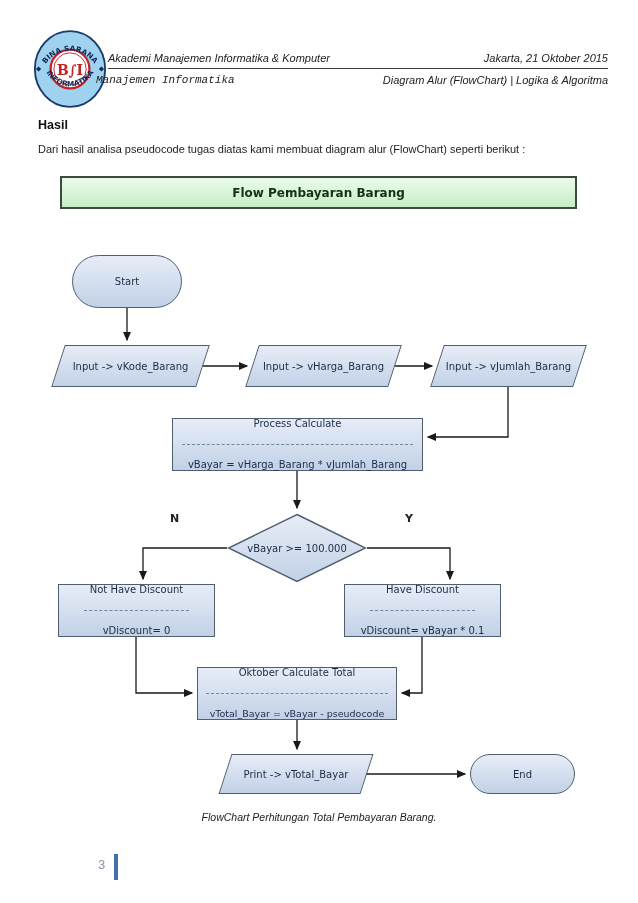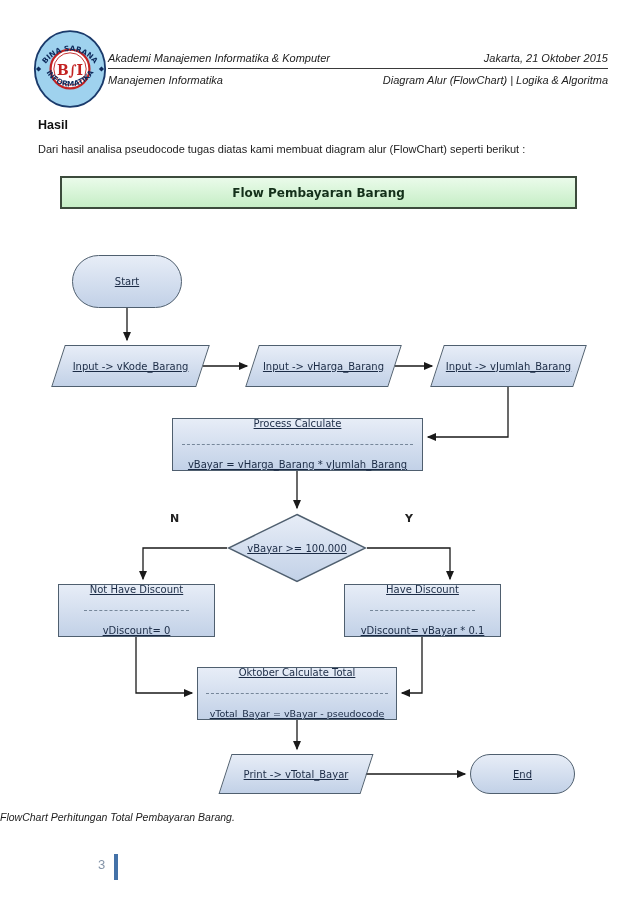--- a/index.html
+++ b/index.html
@@ -9,40 +9,40 @@
 
   
   .hdr-text{font-size:11px;font-style:italic;color:#222;white-space:nowrap;}
   .hdr-rule{border-top:1.4px solid #3a3a3a;height:0;}
 
   
   .heading{font-size:12.5px;font-weight:bold;color:#111;}
   .intro{font-size:11px;color:#1c1c1c;}
 
   
-  .fc-text{font-family:"DejaVu Sans",sans-serif;color:var(--node_text);text-decoration:underline;}
+  .fc-text{font-family:"DejaVu Sans",sans-serif;color:var(--node_text);}
   .banner{background:linear-gradient(180deg,var(--banner_fill_top),var(--banner_fill_bottom));
           border:2px solid var(--banner_border);display:flex;align-items:center;justify-content:center;
           font-family:"DejaVu Sans",sans-serif;font-weight:bold;font-size:12px;color:#14301a;box-sizing:border-box;}
   .node{background:linear-gradient(180deg,var(--node_fill_top),var(--node_fill_bottom));
         border:1.5px solid var(--node_border);box-sizing:border-box;
         display:flex;align-items:center;justify-content:center;text-align:center;font-size:10px;}
   .stadium-start{border-radius:27px;}
   .stadium-end{border-radius:20px;}
   .para{background:none;border:none;}
   .para .skew-bg{position:absolute;inset:0;background:linear-gradient(180deg,var(--node_fill_top),var(--node_fill_bottom));
         border:1.5px solid var(--node_border);box-sizing:border-box;transform:skewX(-18deg);}
   .para .lbl{position:relative;z-index:1;}
   .proc{flex-direction:column;justify-content:center;padding:4px 2px;gap:10px;}
   .proc .sep{width:94%;border-top:1.6px dashed #76879a;margin:3px auto;}
   .proc .line{line-height:14px;width:100%;}
   .dec-wrap{display:flex;align-items:center;justify-content:center;}
   .dec-label{position:relative;z-index:1;font-size:10px;}
   .branch{font-family:"DejaVu Sans",sans-serif;font-weight:bold;font-size:11px;color:#222;}
-  .caption{width:638px;font-size:10.5px;font-style:italic;color:#1c1c1c;}
+  .caption{width:638px;text-align:center;font-size:10.5px;font-style:italic;color:#1c1c1c;}
   .pagenum{font-size:13px;color:#8494a8;}
   .accent-bar{background:var(--accent_bar);}
   svg{display:block;}
 </style>
 </head>
 <body>
 
 <div class="page">
 
   <div class="abs" style="left:33px;top:29px;width:74px;height:80px;">
@@ -62,21 +62,21 @@
         <textPath href="#arcBot" startOffset="50%" text-anchor="middle">INFORMATIKA</textPath>
       </text>
       <rect x="4" y="41" width="4" height="4" fill="#0d2a5c" transform="rotate(45 6 43)"></rect>
       <rect x="72" y="41" width="4" height="4" fill="#0d2a5c" transform="rotate(45 74 43)"></rect>
     </svg>
   </div>
 
   <div class="abs hdr-text" style="left:108px;top:52px;">Akademi Manajemen Informatika &amp; Komputer</div>
   <div class="abs hdr-text" style="right:30px;top:52px;margin-left:48px;">Jakarta, 21 Oktober 2015</div>
   <div class="abs hdr-rule" style="left:108px;right:30px;top:68px;"></div>
-  <div class="abs hdr-text" style="left:108px;top:74px;">Manajemen Informatika</div>
+  <div class="abs hdr-text" style="left:96px;top:74px;font-family:Liberation Mono, monospace;">Manajemen Informatika</div>
   <div class="abs hdr-text" style="right:30px;top:74px;">Diagram Alur (FlowChart) | Logika &amp; Algoritma</div>
 
   <div class="abs heading" style="left:38px;top:118px;">Hasil</div>
   <div class="abs intro" style="left:38px;top:143px;">Dari hasil analisa pseudocode tugas diatas kami membuat diagram alur (FlowChart) seperti berikut :</div>
 
   <svg class="abs" style="left:0;top:0;pointer-events:none;" width="638" height="903" viewBox="0 0 638 903">
     <defs>
       <marker id="arr" markerWidth="9" markerHeight="8" refX="6.5" refY="3.2" orient="auto">
         <path d="M0,0 L7.5,3.2 L0,6.4 z" fill="#1a1a1a"></path>
       </marker>

